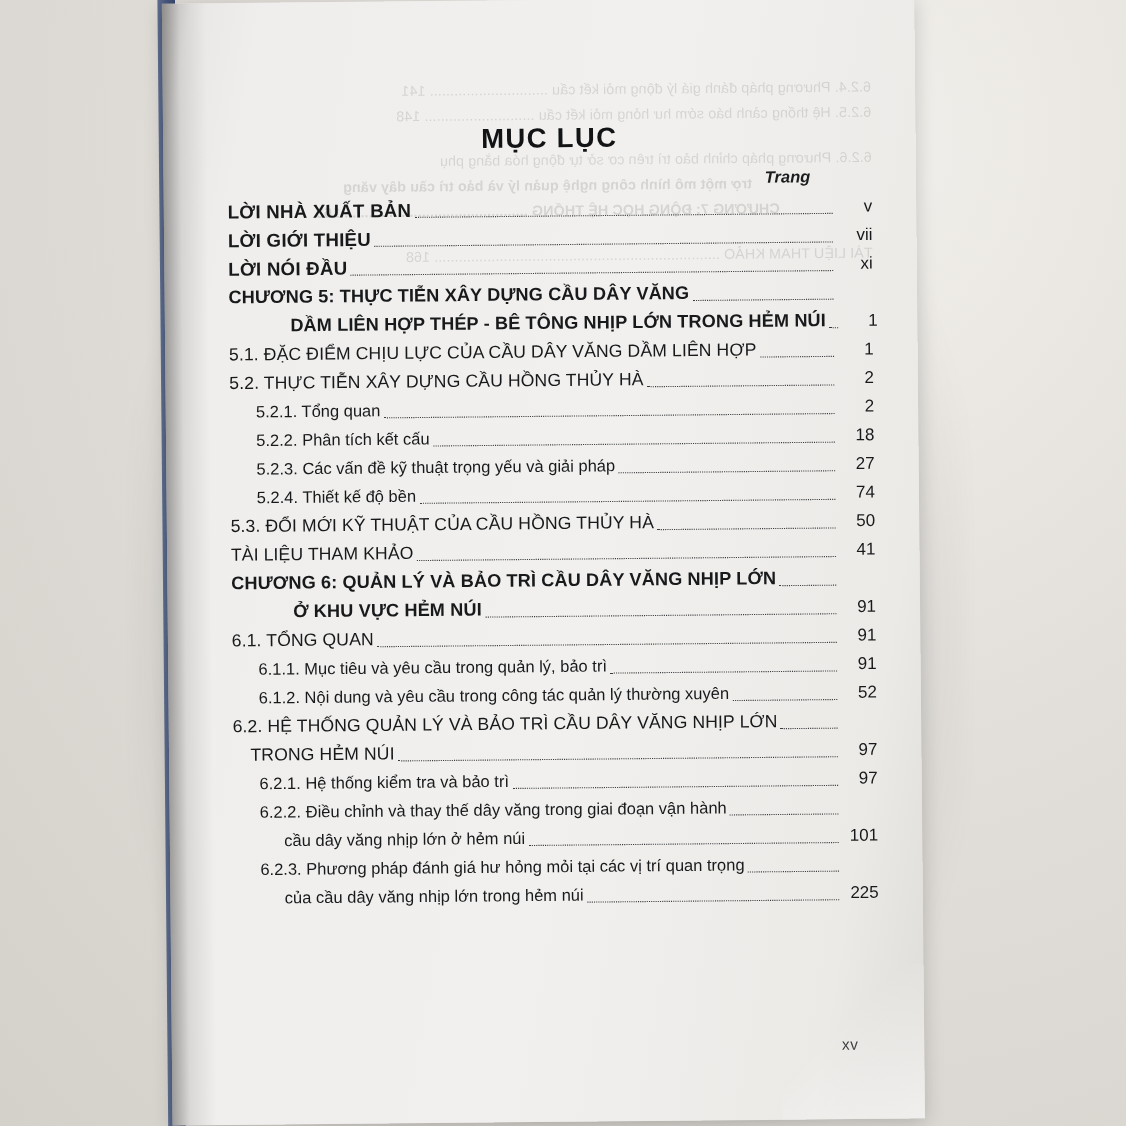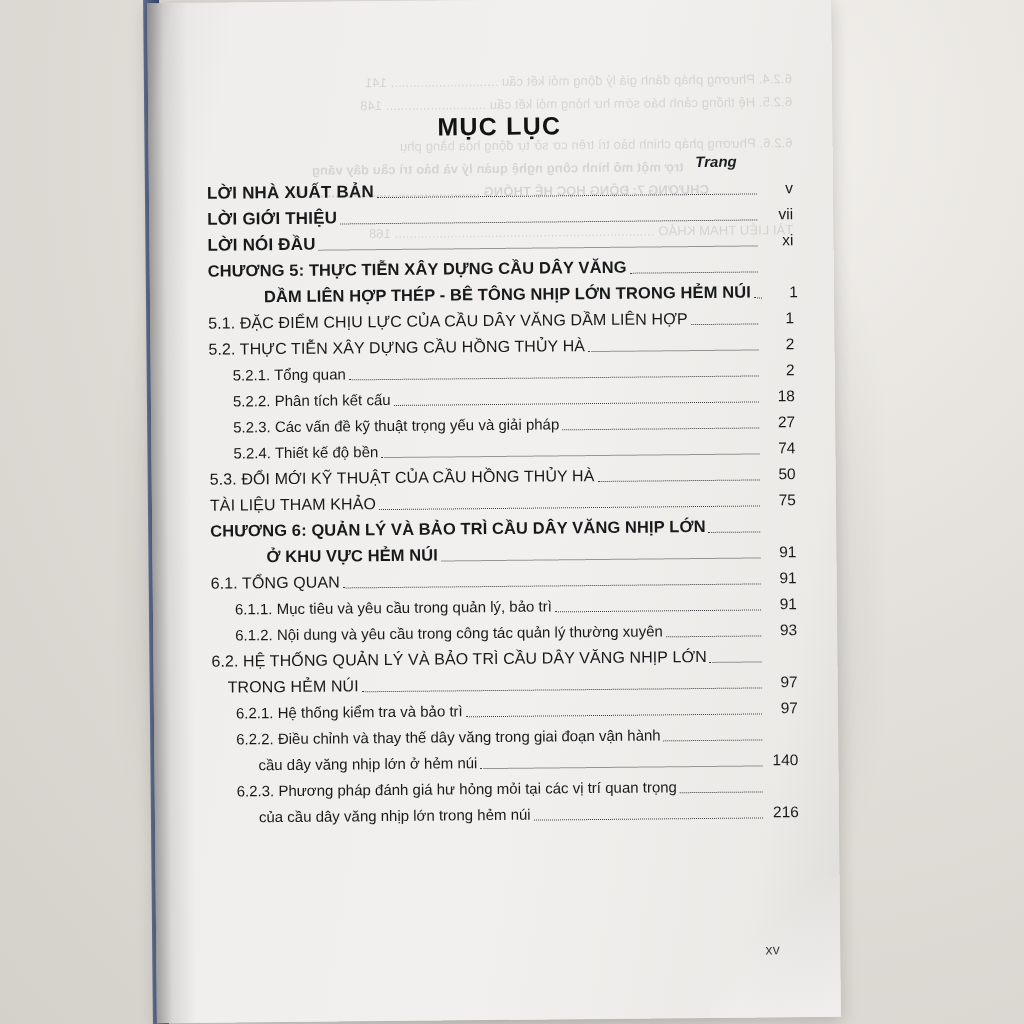--- a/index.html
+++ b/index.html
@@ -253,21 +253,21 @@
             <span class="page">74</span>
           </li>
           <li class="row lvl-1">
             <span class="label">5.3. ĐỔI MỚI KỸ THUẬT CỦA CẦU HỒNG THỦY HÀ</span>
             <span class="dots"></span>
             <span class="page">50</span>
           </li>
           <li class="row lvl-1">
             <span class="label">TÀI LIỆU THAM KHẢO</span>
             <span class="dots"></span>
-            <span class="page">75</span>
+            <span class="page">41</span>
           </li>
           <li class="row lvl-chap nodots">
             <span class="label">CHƯƠNG 6: QUẢN LÝ VÀ BẢO TRÌ CẦU DÂY VĂNG NHỊP LỚN</span>
             <span class="dots"></span>
             <span class="page"></span>
           </li>
           <li class="row lvl-chap cont-chap">
             <span class="label">Ở KHU VỰC HẺM NÚI</span>
             <span class="dots"></span>
             <span class="page">91</span>
@@ -278,21 +278,21 @@
             <span class="page">91</span>
           </li>
           <li class="row lvl-2">
             <span class="label">6.1.1. Mục tiêu và yêu cầu trong quản lý, bảo trì</span>
             <span class="dots"></span>
             <span class="page">91</span>
           </li>
           <li class="row lvl-2">
             <span class="label">6.1.2. Nội dung và yêu cầu trong công tác quản lý thường xuyên</span>
             <span class="dots"></span>
-            <span class="page">93</span>
+            <span class="page">52</span>
           </li>
           <li class="row lvl-1 nodots">
             <span class="label">6.2. HỆ THỐNG QUẢN LÝ VÀ BẢO TRÌ CẦU DÂY VĂNG NHỊP LỚN</span>
             <span class="dots"></span>
             <span class="page"></span>
           </li>
           <li class="row lvl-1 cont-1">
             <span class="label">TRONG HẺM NÚI</span>
             <span class="dots"></span>
             <span class="page">97</span>
@@ -303,31 +303,31 @@
             <span class="page">97</span>
           </li>
           <li class="row lvl-2 nodots">
             <span class="label">6.2.2. Điều chỉnh và thay thế dây văng trong giai đoạn vận hành</span>
             <span class="dots"></span>
             <span class="page"></span>
           </li>
           <li class="row lvl-2 cont-2">
             <span class="label">cầu dây văng nhịp lớn ở hẻm núi</span>
             <span class="dots"></span>
-            <span class="page">140</span>
+            <span class="page">101</span>
           </li>
           <li class="row lvl-2 nodots">
             <span class="label">6.2.3. Phương pháp đánh giá hư hỏng mỏi tại các vị trí quan trọng</span>
             <span class="dots"></span>
             <span class="page"></span>
           </li>
           <li class="row lvl-2 cont-2">
             <span class="label">của cầu dây văng nhịp lớn trong hẻm núi</span>
             <span class="dots"></span>
-            <span class="page">216</span>
+            <span class="page">225</span>
           </li>
         </ul>
     </div>
 
     <div id="folio">xv</div>
     <div id="edge"></div>
   </div>
 </div>
 
 </body></html>

